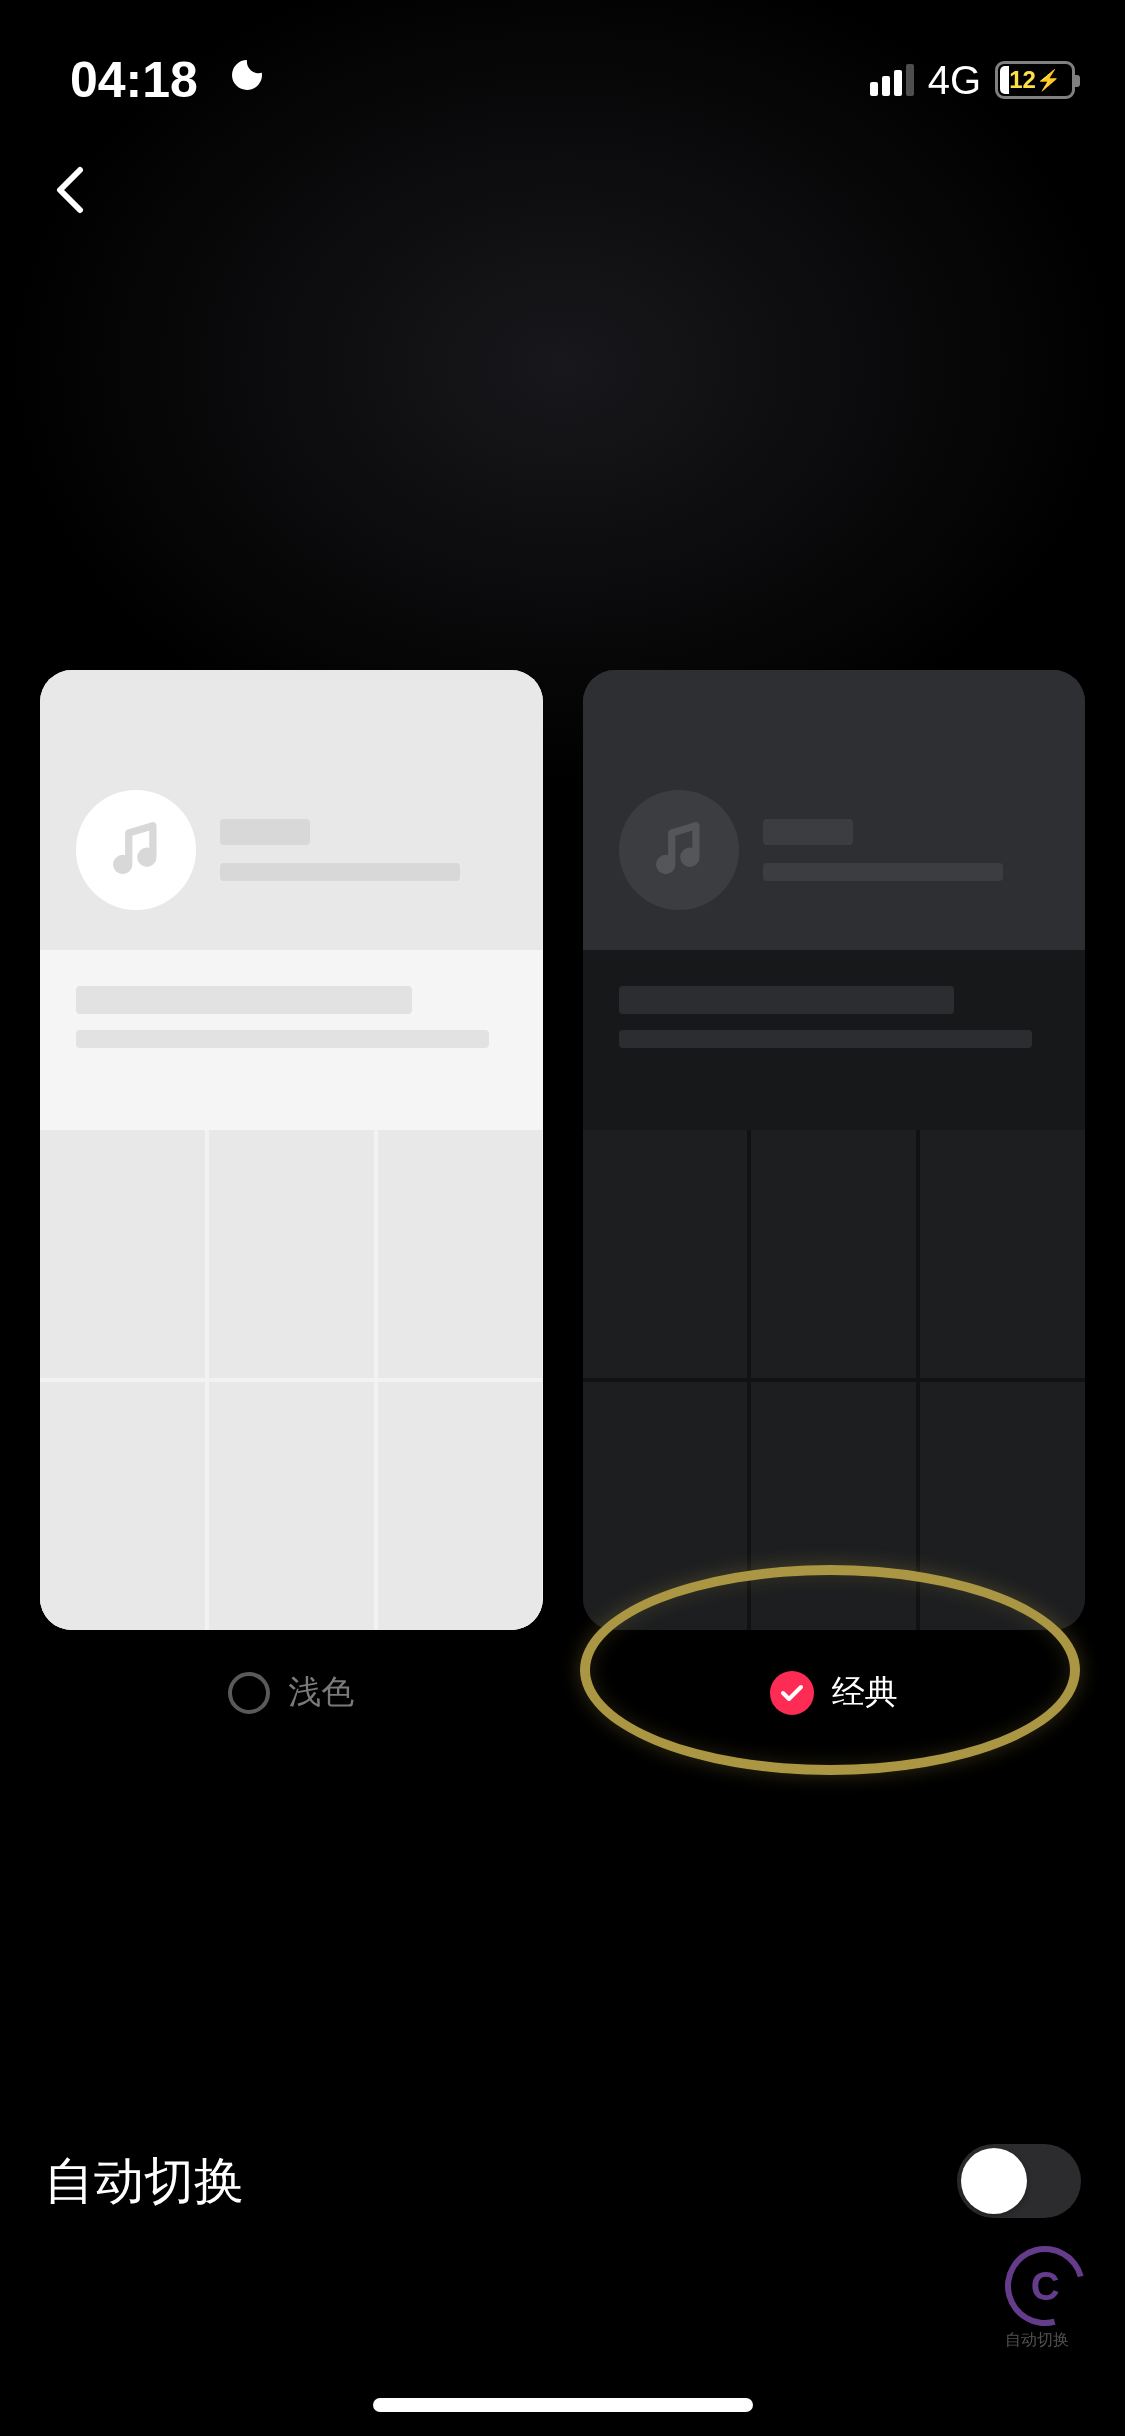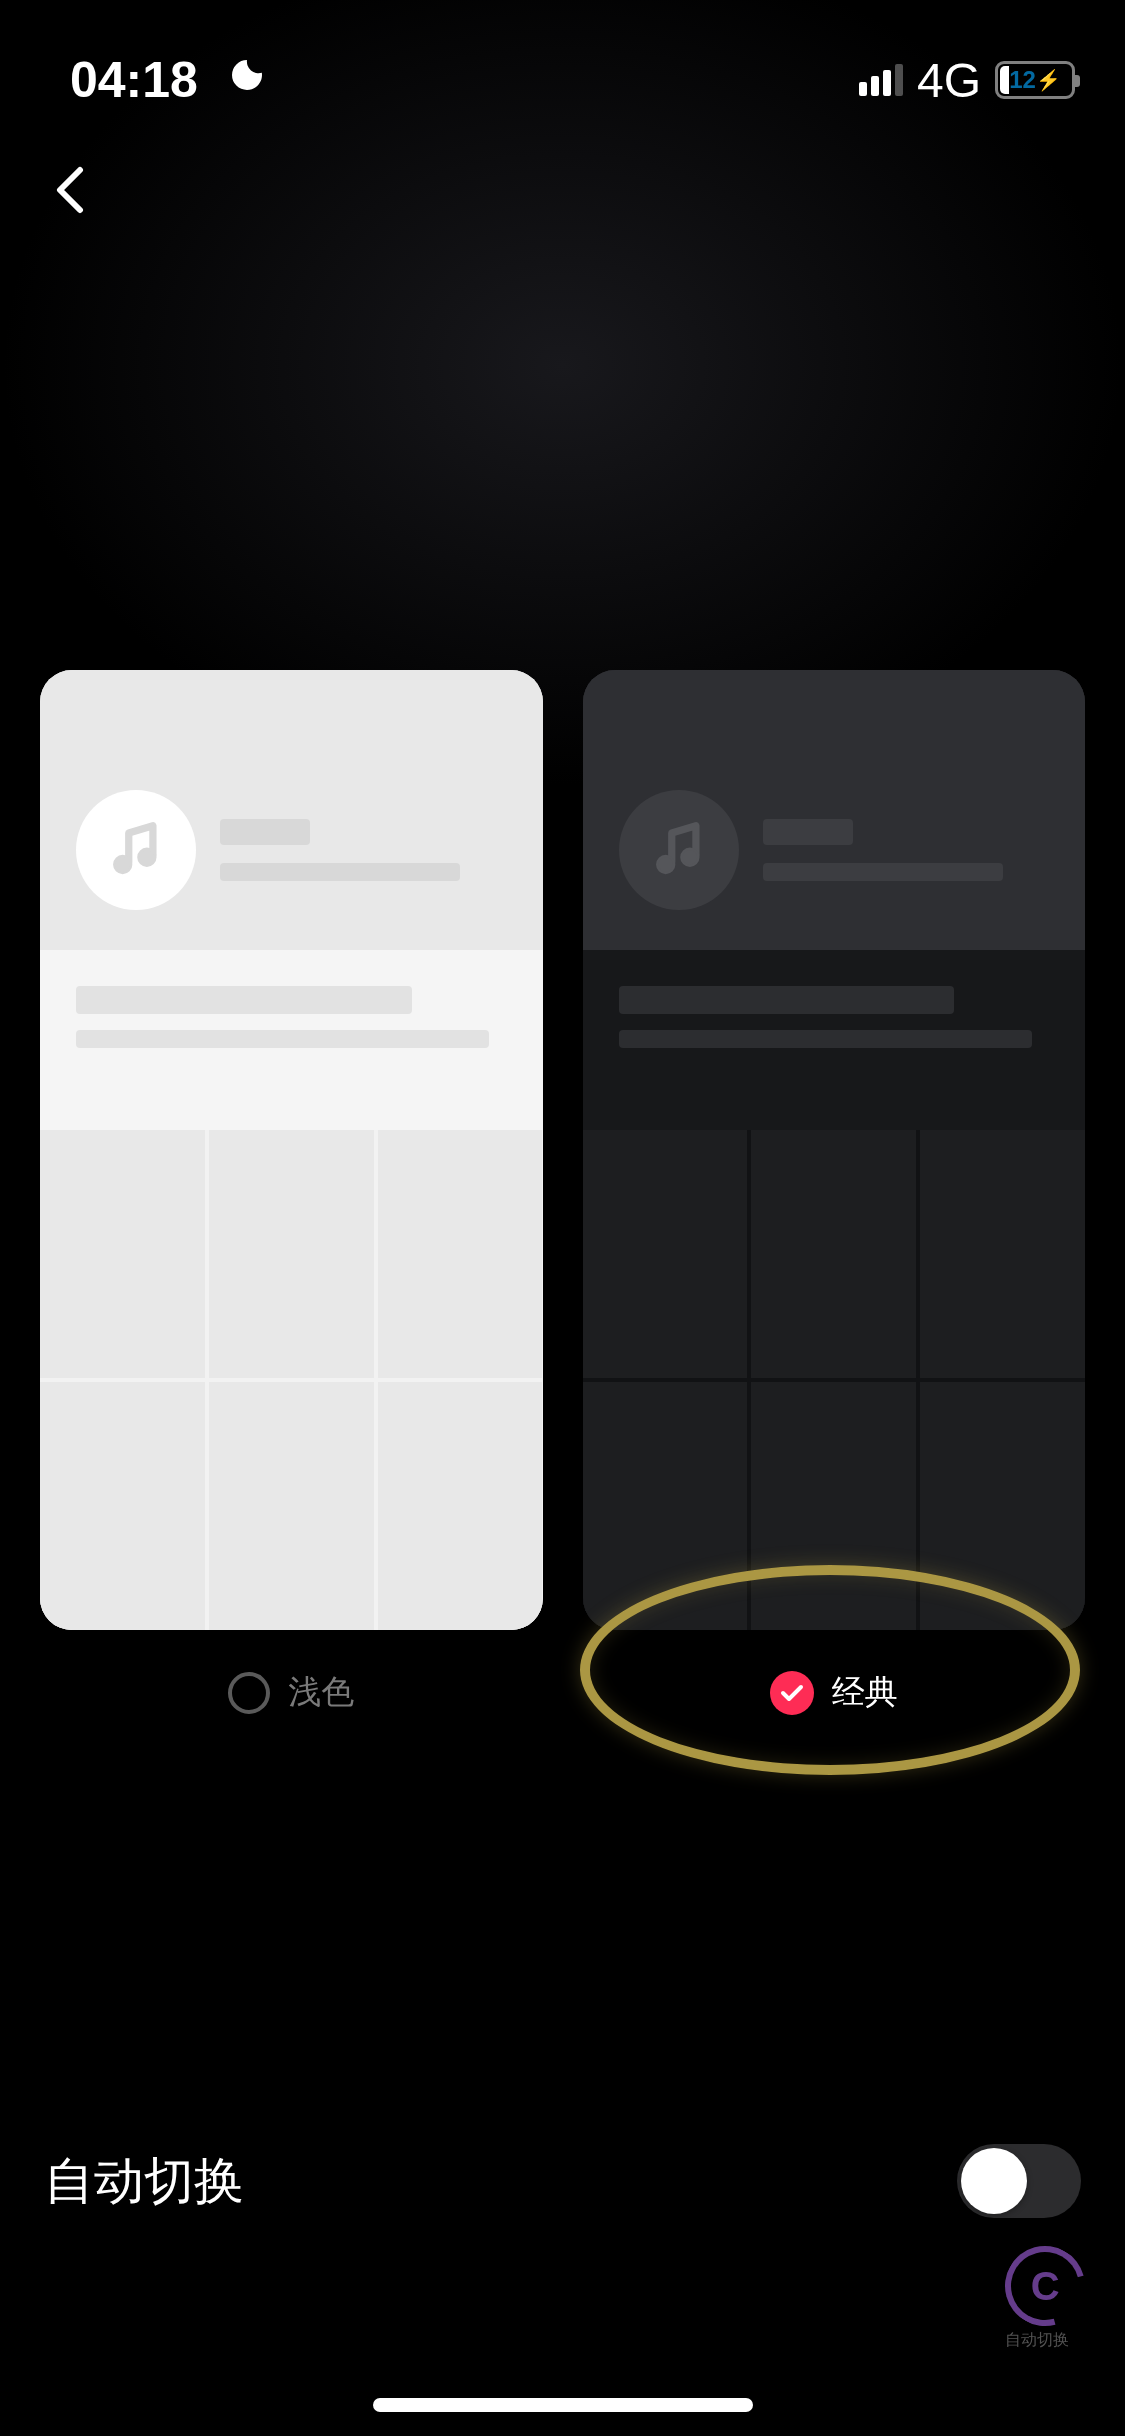--- a/index.html
+++ b/index.html
@@ -56,21 +56,21 @@
       width: 8px;
       background: #fff;
       border-radius: 2px;
     }
     .signal-bars span:nth-child(1) { height: 14px; }
     .signal-bars span:nth-child(2) { height: 20px; }
     .signal-bars span:nth-child(3) { height: 26px; }
     .signal-bars span:nth-child(4) { height: 32px; background: rgba(255,255,255,0.3); }
     
     .network-label {
-      font-size: 48px;
+      font-size: 40px;
       font-weight: 500;
     }
     
     .battery {
       width: 80px;
       height: 38px;
       border: 3px solid rgba(255,255,255,0.5);
       border-radius: 9px;
       position: relative;
       display: flex;
@@ -96,21 +96,21 @@
       bottom: 2px;
       width: 12%;
       background: #fff;
       border-radius: 5px 0 0 5px;
     }
     
     .battery-text {
       font-size: 24px;
       font-weight: 600;
       z-index: 1;
-      color: #0369a1;
+      color: #fde047;
       mix-blend-mode: difference;
     }
     
     .bolt {
       font-size: 20px;
       z-index: 1;
     }
     
     
     .nav-header {

